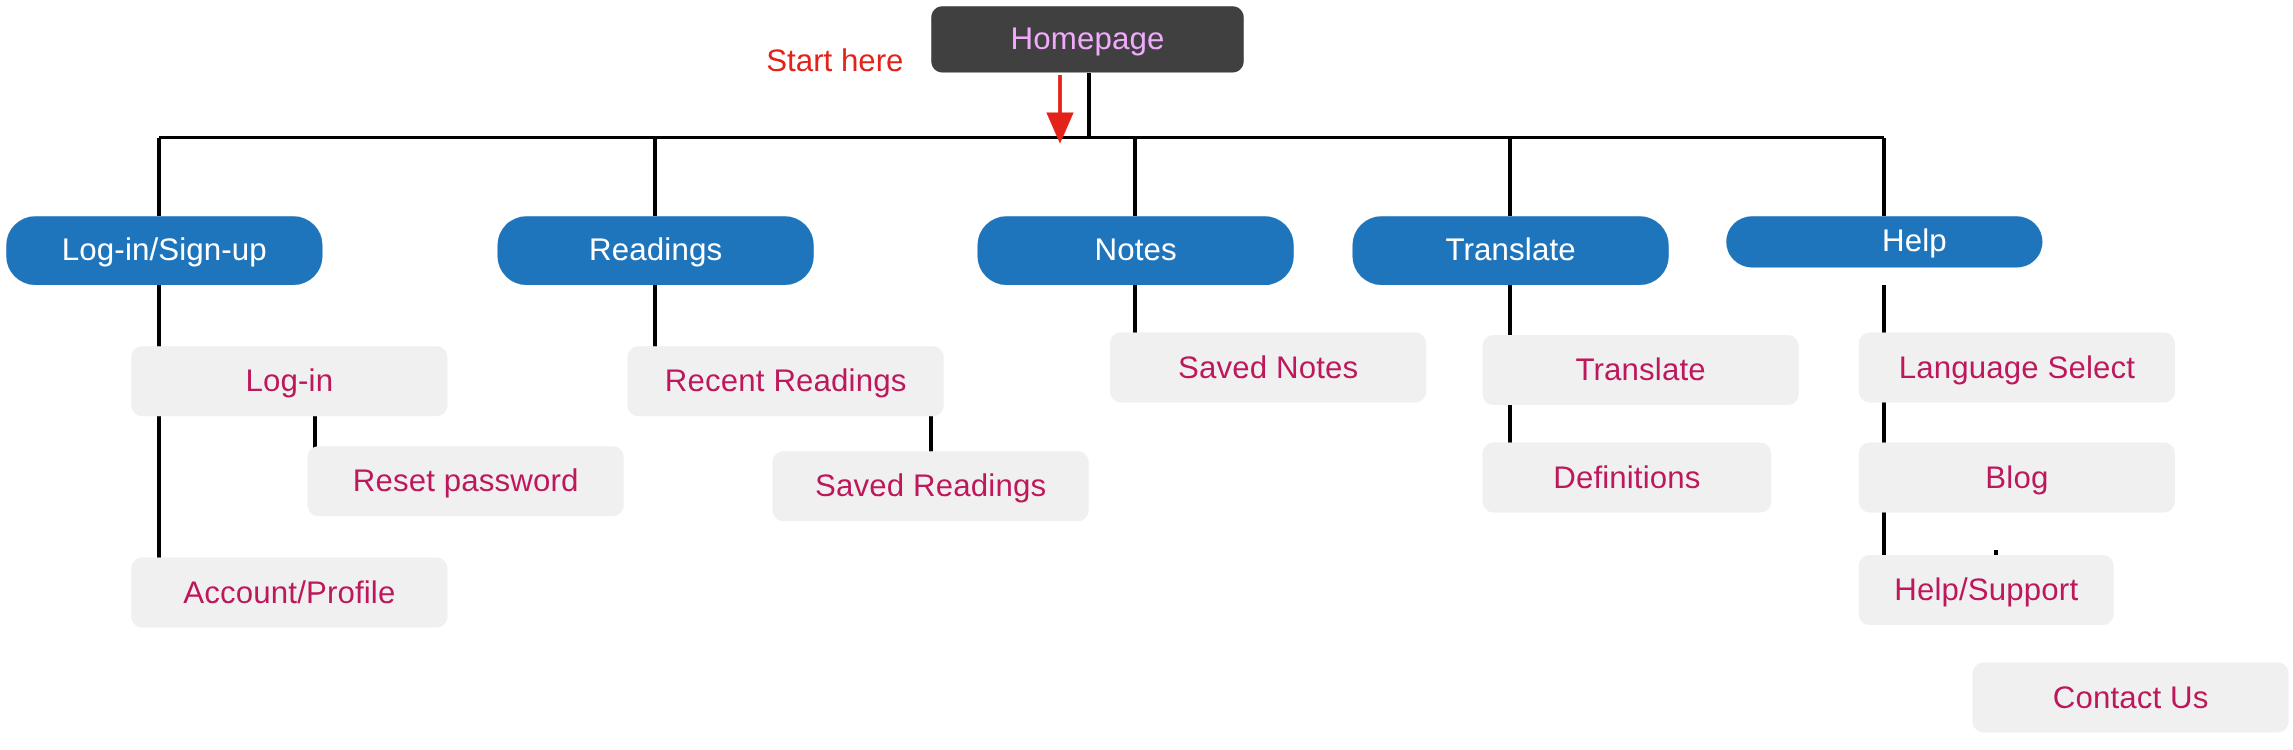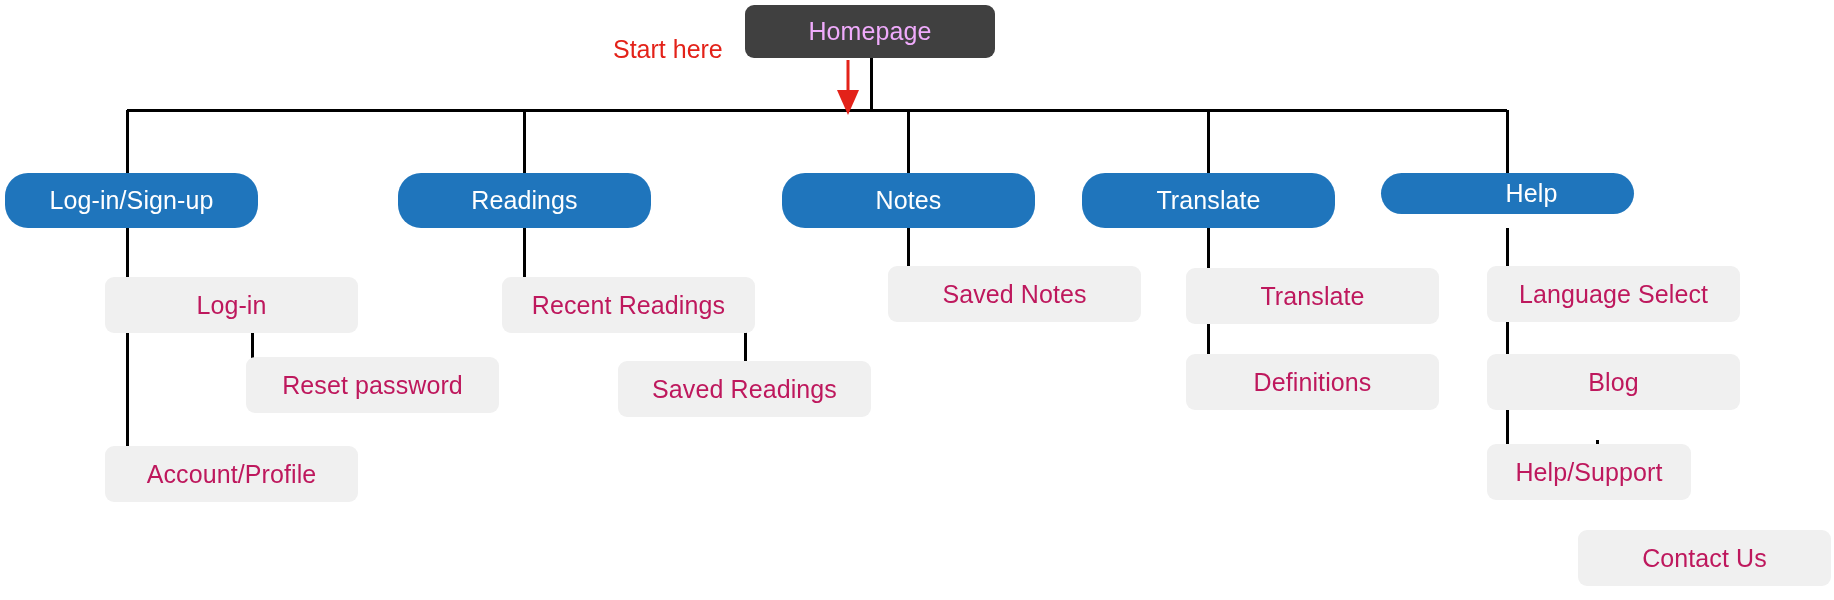--- a/index.html
+++ b/index.html
@@ -124,21 +124,21 @@
   <div class="node node-sub" style="left:105px; top:446px; width:253px; height:56px;">Account/Profile</div>
 
   <div class="node node-sub" style="left:502px; top:277px; width:253px; height:56px;">Recent Readings</div>
 
   <div class="node node-sub" style="left:618px; top:361px; width:253px; height:56px;">Saved Readings</div>
 
   <div class="node node-sub" style="left:888px; top:266px; width:253px; height:56px;">Saved Notes</div>
 
   <div class="node node-sub" style="left:1186px; top:268px; width:253px; height:56px;">Translate</div>
 
-  <div class="node node-sub" style="left:1186px; top:354px; width:253px; height:56px;">Definitions</div>
+  <div class="node node-sub" style="left:1186px; top:354px; width:231px; height:56px;">Definitions</div>
 
   <div class="node node-sub" style="left:1487px; top:266px; width:253px; height:56px;">Language Select</div>
 
   <div class="node node-sub" style="left:1487px; top:354px; width:253px; height:56px;">Blog</div>
 
   <div class="node node-sub" style="left:1487px; top:444px; width:204px; height:56px;">Help/Support</div>
 
   <div class="node node-sub" style="left:1578px; top:530px; width:253px; height:56px;">Contact Us</div>
 
 </div>

